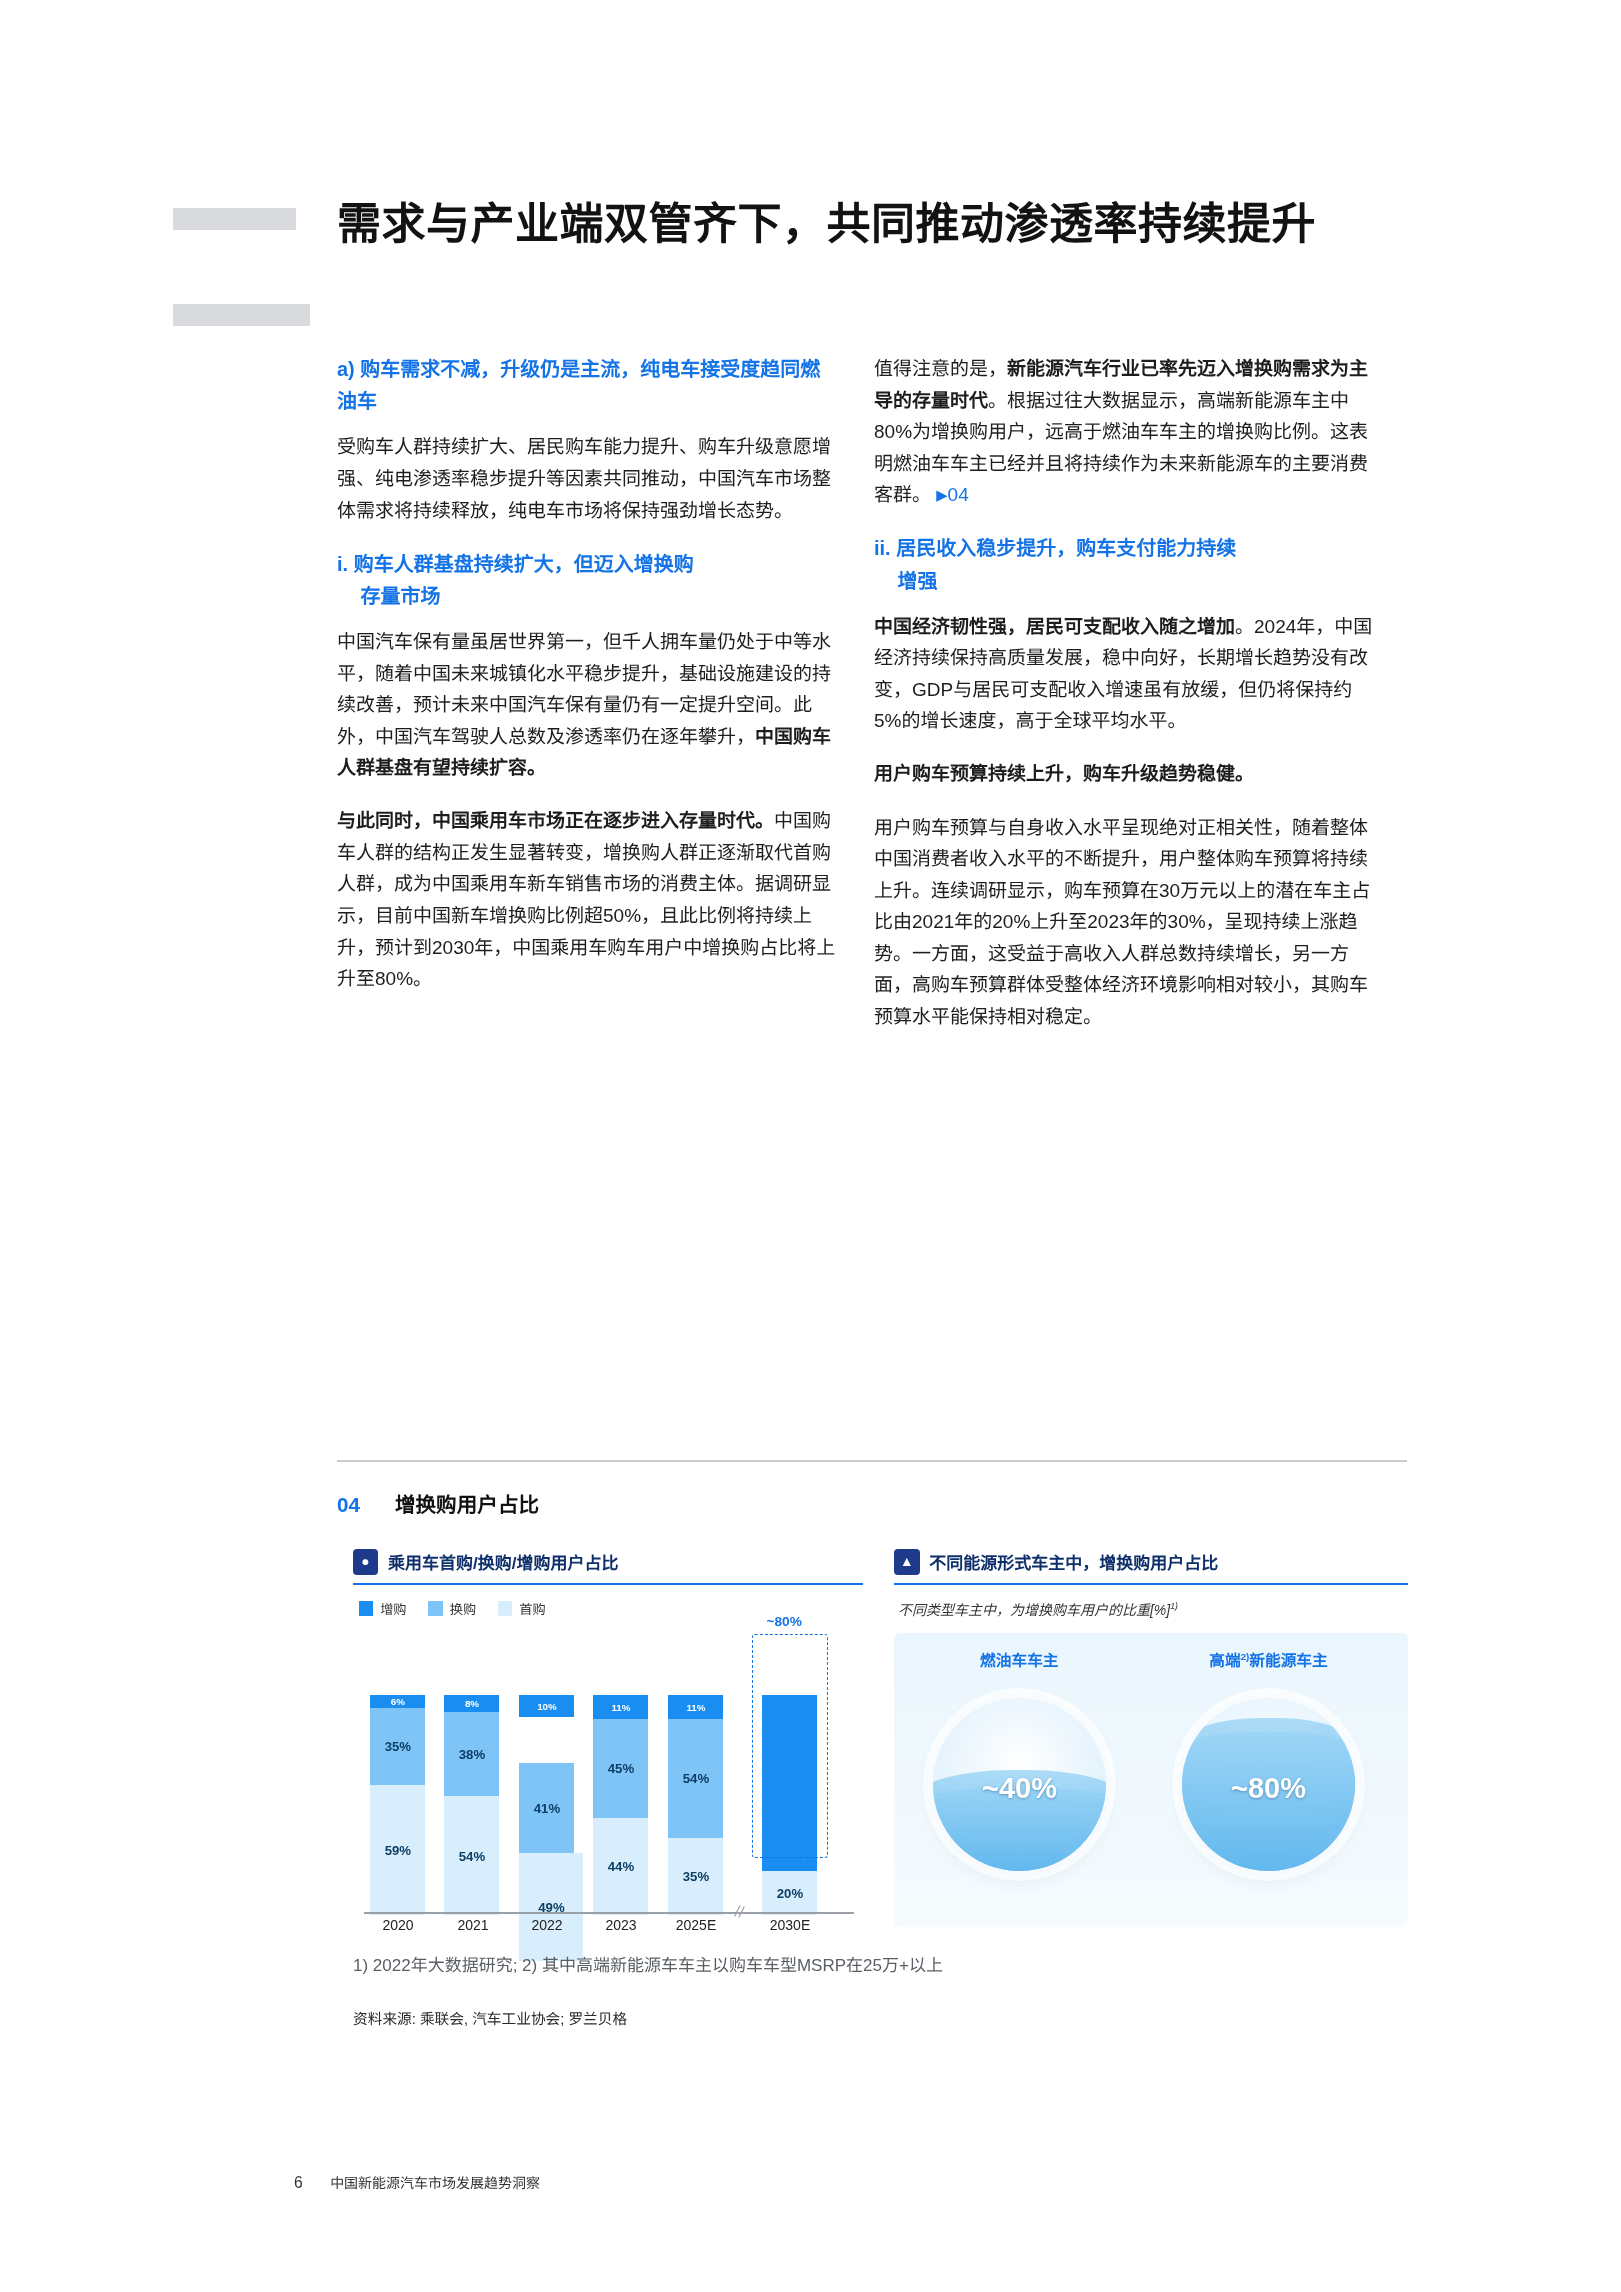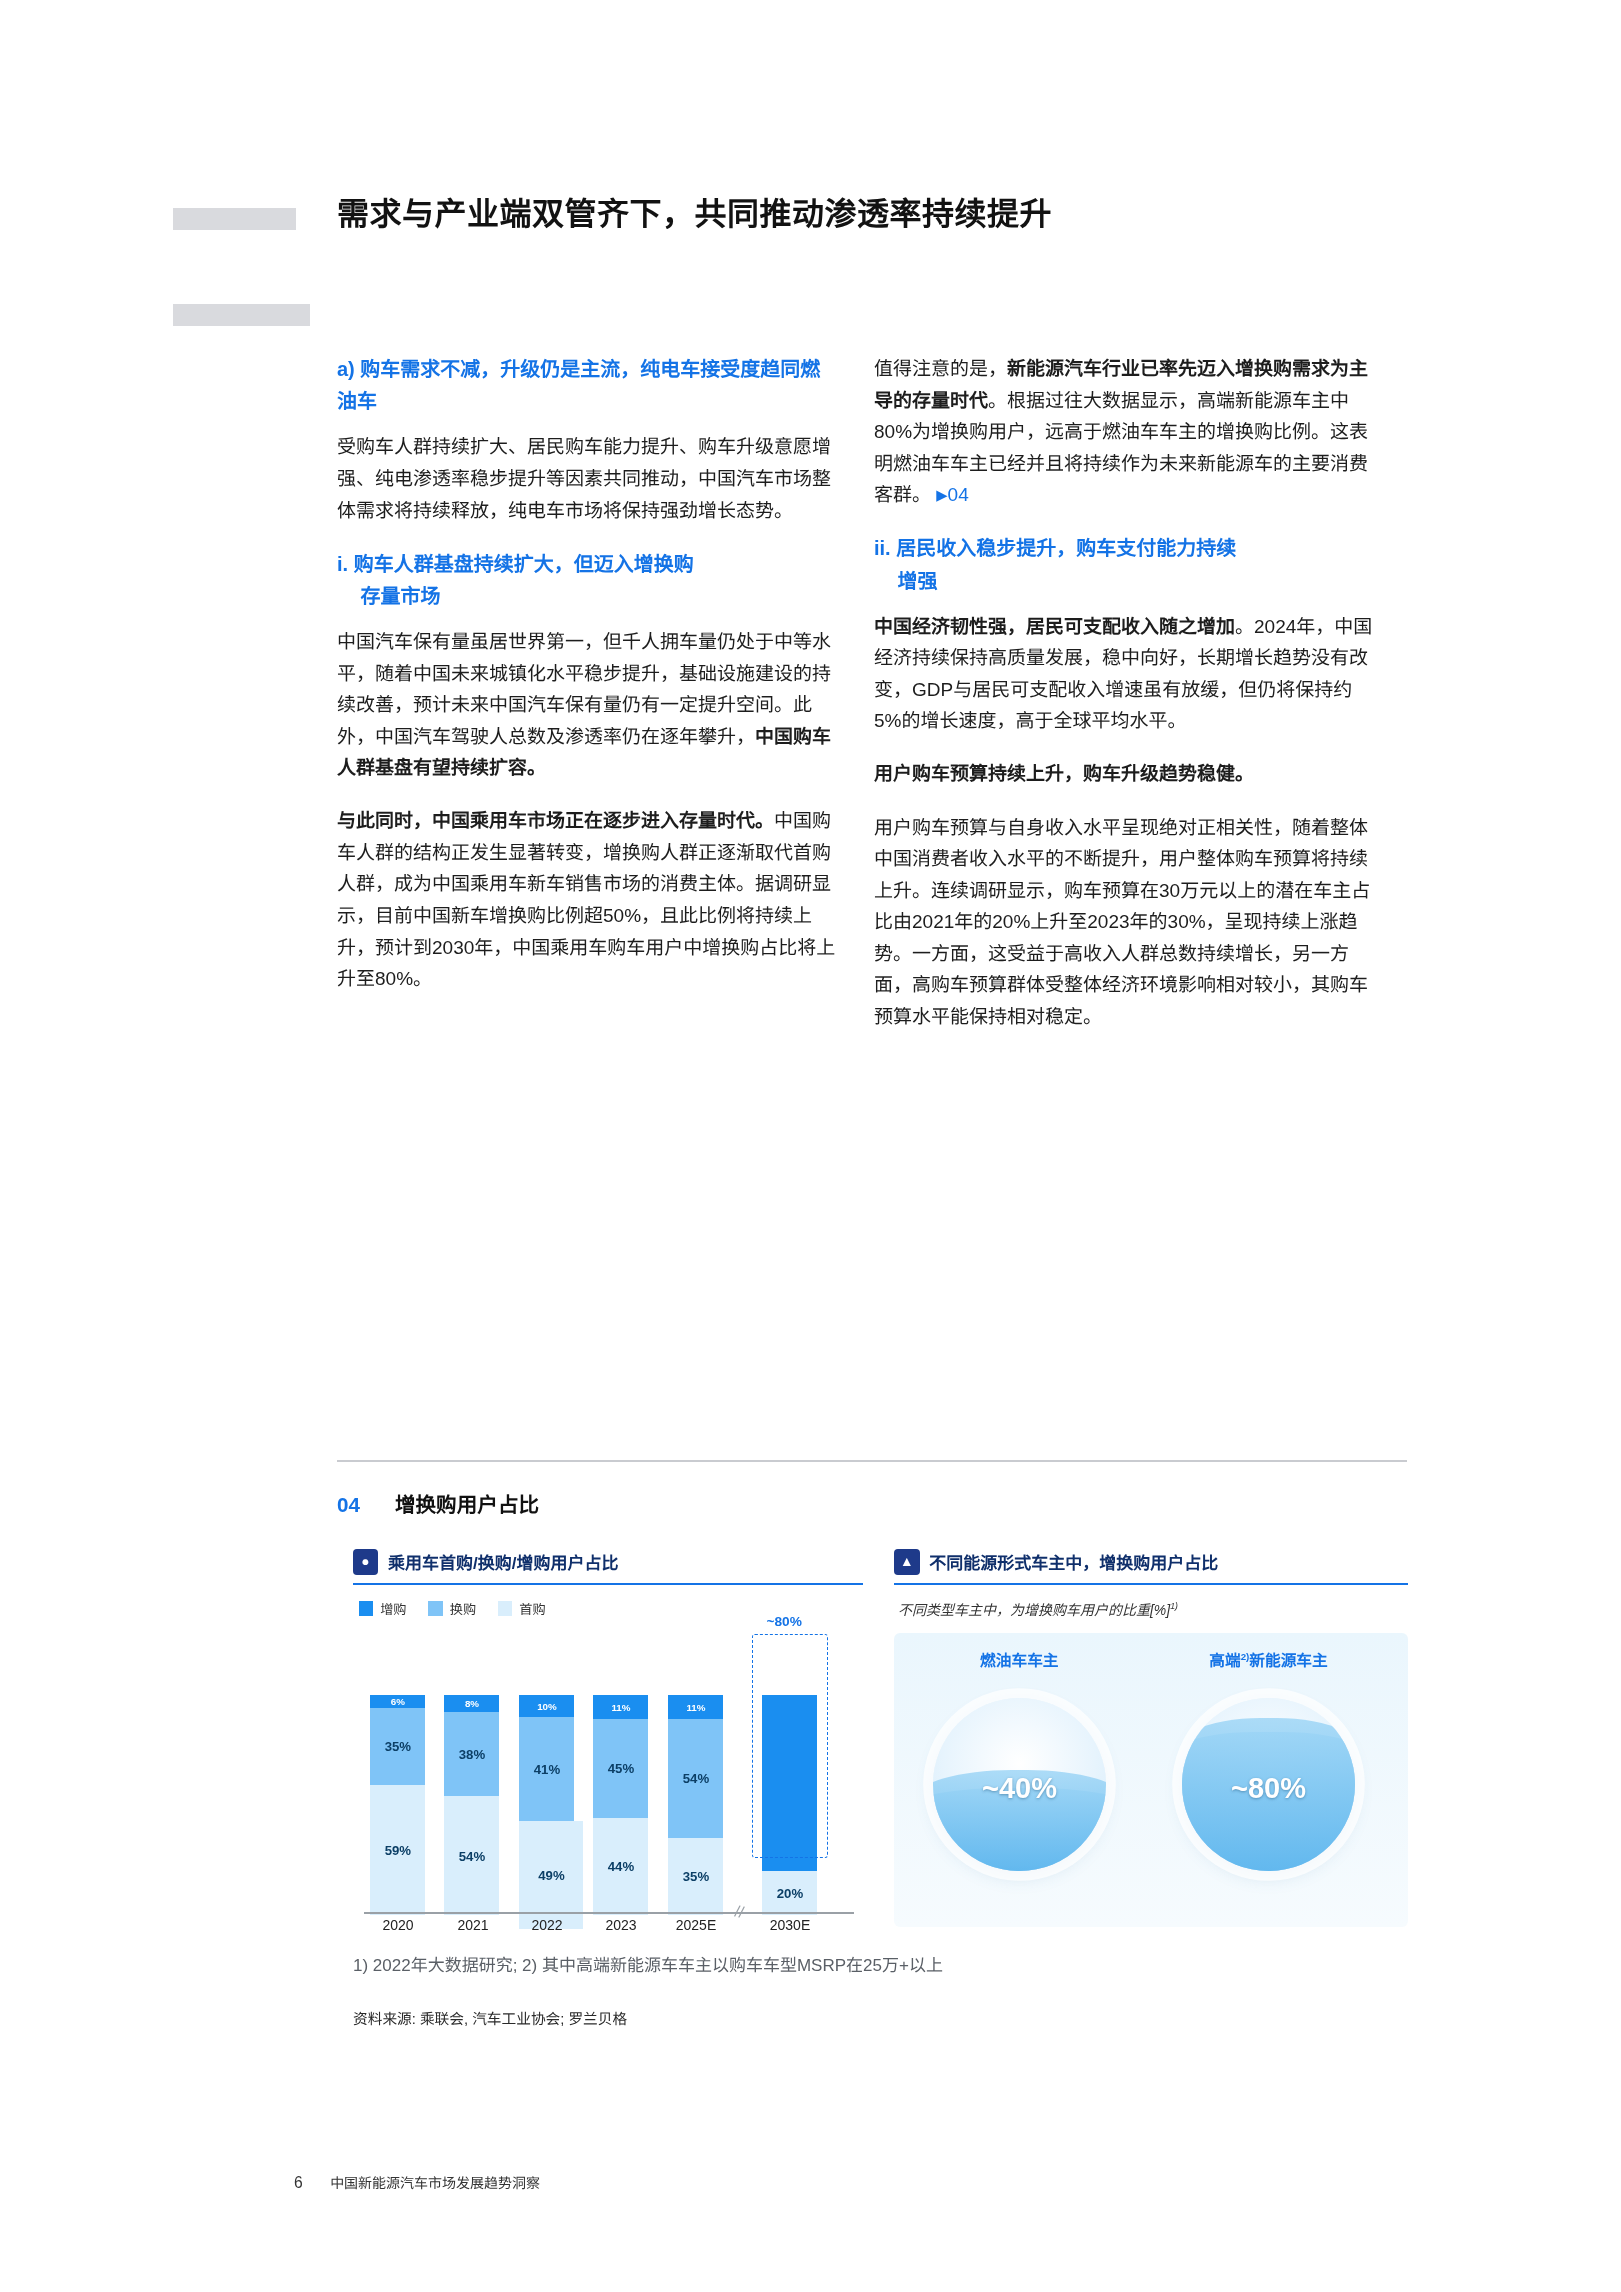--- a/index.html
+++ b/index.html
@@ -15,21 +15,21 @@
 
   
   .accent-bar {
     position:absolute; background:#d9dade;
   }
   .bar1 { left:173px; top:208px; width:123px; height:21.6px; }
   .bar2 { left:173px; top:304px; width:137px; height:21.6px; }
 
   .page-title {
     position:absolute; left:337px; top:188px; width:1078px;
-    font-size:32px; font-weight:bold; letter-spacing:0.5px; color:#121212;
+    font-size:44px; font-weight:bold; letter-spacing:0.5px; color:#121212;
   }
 
   
   .col { position:absolute; width:502px; top:353px; }
   .col-left { left:337px; }
   .col-right { left:874px; }
 
   h3.sub {
     color:#1473e6; font-size:20px; font-weight:bold; line-height:1.62;
     margin:0 0 13.7px 0;
@@ -272,21 +272,21 @@
               </div>
             <div class="seg seg-c" style="height:119px;">
                 <span>54%</span>
               </div>
           </div>
 
           <div class="bar-col" style="left:155px; height:221px;">
             <div class="seg seg-a" style="height:22px;">
                 <span class="pct">10%</span>
               </div>
-            <div class="seg seg-b" style="height:104px;">
+            <div class="seg seg-b" style="height:90px;margin-top:46px;">
                 <span>41%</span>
               </div>
             <div class="seg seg-c" style="height:108px;padding-left:9px;">
                 <span>49%</span>
               </div>
           </div>
 
           <div class="bar-col" style="left:229px; height:221px;">
             <div class="seg seg-a" style="height:24px;">
                 <span class="pct">11%</span>

